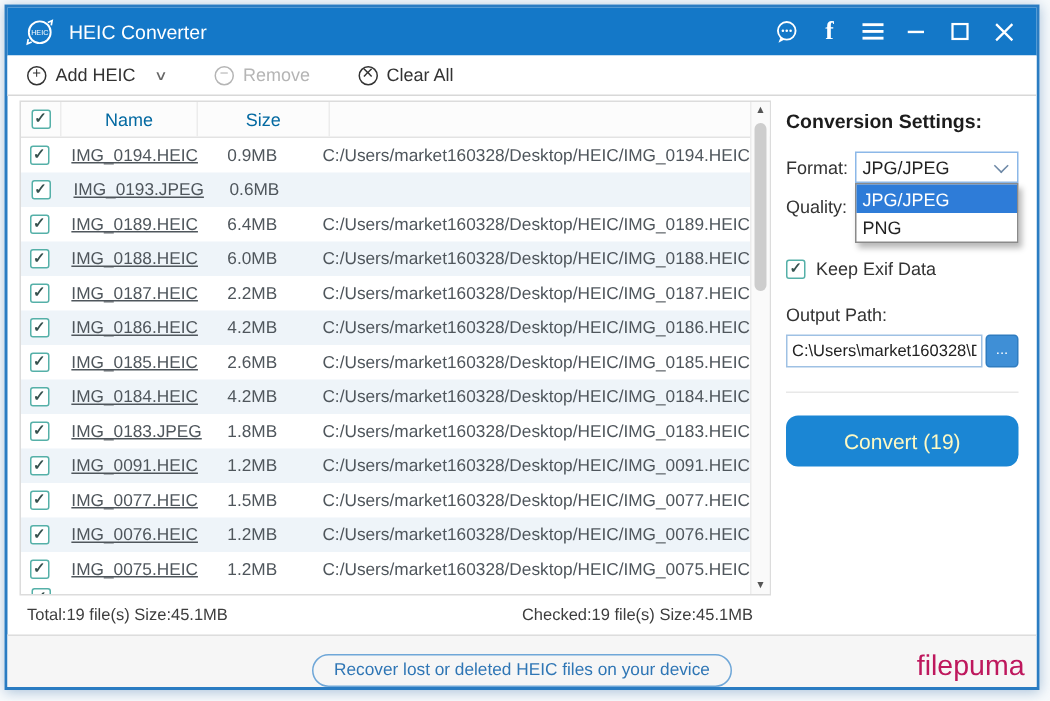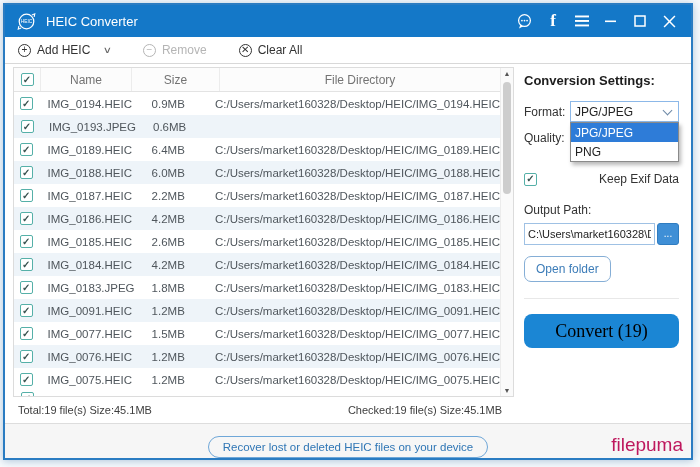--- a/index.html
+++ b/index.html
@@ -32,32 +32,32 @@
   .chev-down { font-size:9px; color:#666; margin-left:8px; transform:scaleX(1.4); }
 
   
   .main { flex:1; display:flex; min-height:0; }
   .table-area { width:509px; flex:0 0 auto; display:flex; flex-direction:column;
                 padding:3px 0 0 8px; }
   .table-frame { position:relative; border:1px solid #dcdcdc; display:flex;
                  flex-direction:column; flex:1; min-height:0; background:#fff; }
   .thead { height:24px; display:flex; align-items:center; background:#fcfcfc;
            border-bottom:1px solid #e3e3e3; padding-right:13px;
-           font-size:12px; color:#737373; flex:0 0 auto; }
+           font-size:12px; color:#0369a1; flex:0 0 auto; }
   .hcell { display:flex; align-items:center; justify-content:center; height:100%; }
   .h-check { width:26px; }
   .h-name  { width:92px; border-left:1px solid #ececec; border-right:1px solid #ececec; }
   .h-size  { width:88px; border-right:1px solid #ececec; }
   .h-dir   { flex:1; }
 
   .tbody { flex:1; padding-right:13px; overflow:hidden; }
   .trow { height:23px; display:flex; align-items:center; font-size:11.5px; color:#4f565c; }
   .trow:nth-child(even) { background:var(--row-alt,#eef4f9); }
   .c-check { width:26px; display:flex; justify-content:center; }
-  .c-name  { width:92px; padding-left:9px; }
+  .c-name  { width:92px; padding-left:9px;text-decoration:underline; }
   .c-size  { width:88px; padding-left:21px; }
   .c-dir   { flex:1; text-align:center; white-space:nowrap; }
   .trow.partial { height:5px; overflow:hidden; align-items:flex-start; background:#fff; }
   .trow.partial .cb { margin-top:1px; }
 
   .cb { width:13px; height:13px; background:#fff; border:1px solid var(--teal,#55b0a8);
         border-radius:2px; display:inline-flex; align-items:center; justify-content:center;
         flex:0 0 auto; }
   .cb::after { content:"✓"; font-size:10px; font-weight:bold; color:#37514e; margin-top:-1px; }
 
@@ -84,35 +84,35 @@
   .sel-chev { position:absolute; right:7px; top:5px; width:7px; height:7px;
               border-right:1.5px solid #6d88a6; border-bottom:1.5px solid #6d88a6;
               transform:rotate(45deg); }
   .droplist { position:absolute; left:46px; right:0; top:21px; background:#fff;
               border:1px solid #8a8a8a; box-shadow:2px 3px 4px rgba(0,0,0,.28); z-index:5; }
   .opt { height:19px; display:flex; align-items:center; padding-left:4px;
          font-size:12px; color:#222; cursor:pointer; }
   .opt.sel { background:var(--highlight,#2e7cd8); color:#fff; }
   .quality-row { margin-top:9px; }
   .exif-row { margin-top:27px; display:flex; align-items:center; gap:7px;
-              font-size:12px; color:#333;justify-content:space-between; }
+              font-size:12px; color:#333; }
   .outpath-label { margin-top:17px; font-size:12px; color:#333; }
   .path-row { margin-top:6px; display:flex; align-items:center; }
   .path-input { flex:1; height:22px; border:1px solid #9fc1e4; font-size:11px;
                 color:#222; padding:0 3px; min-width:0; font-family:inherit; }
   .browse-btn { width:22px; height:22px; margin-left:2px; background:#3f8fd6;
                 border:1px solid #2f7cc0; border-radius:3px; color:#fff; font-size:10px;
                 line-height:1; cursor:pointer; flex:0 0 auto; }
   .openfolder-btn { margin-top:11px; padding:5px 11px; border:1px solid #85aed6;
                     border-radius:7px; background:#fff; color:#3c7cb8; font-size:12px;
                     font-family:inherit; cursor:pointer; }
   .side-divider { border-top:1px solid #e8e8e8; margin-top:16px; }
   .convert-btn { display:block; width:100%; height:34px; margin-top:15px;
-                 background:var(--accent,#1b86d4); color:#000000; font-size:18px;
-                 border:none; border-radius:8px; font-family:Liberation Serif, serif; cursor:pointer; }
+                 background:var(--accent,#1b86d4); color:#fef9c3; font-size:14px;
+                 border:none; border-radius:8px; font-family:Liberation Sans, sans-serif; cursor:pointer; }
 
   
   .footer { height:35px; background:#f6f6f6; border-top:1px solid #ddd; position:relative;
             display:flex; align-items:flex-end; justify-content:center; flex:0 0 auto; }
   .recover-btn { border:1px solid #6fa7d8; border-radius:13px; color:#2f76b5;
                  background:transparent; font-size:11.5px; padding:4px 14px;
                  font-family:inherit; cursor:pointer; }
   .watermark { position:absolute; right:8px; bottom:2px; font-size:19px; color:#be185d; }
 </style>
 </head>
@@ -185,21 +185,20 @@
   <div class="main">
 
     <div class="table-area">
       <div class="table-frame">
         <div class="thead">
           <span class="hcell h-check">
               <span class="cb"></span>
             </span>
           <span class="hcell h-name">Name</span>
           <span class="hcell h-size">Size</span>
-          <span class="hcell h-dir">File Directory</span>
         </div>
         <div class="tbody">
             <div class="trow">
               <span class="c-check">
                 <span class="cb"></span>
               </span>
               <span class="c-name">IMG_0194.HEIC</span>
               <span class="c-size">0.9MB</span>
               <span class="c-dir">C:/Users/market160328/Desktop/HEIC/IMG_0194.HEIC</span>
             </div>
@@ -339,21 +338,20 @@
       <div class="exif-row">
         <span class="cb"></span>
         <span>Keep Exif Data</span>
       </div>
 
       <div class="outpath-label">Output Path:</div>
       <div class="path-row">
         <input class="path-input" type="text" value="C:\Users\market160328\Docu" style="">
         <button class="browse-btn">...</button>
       </div>
-      <button class="openfolder-btn">Open folder</button>
 
       <div class="side-divider"></div>
       <button class="convert-btn">Convert (19)</button>
     </div>
   </div>
 
   <div class="footer">
     <button class="recover-btn">Recover lost or deleted HEIC files on your device</button>
     <span class="watermark">filepuma</span>
   </div>

